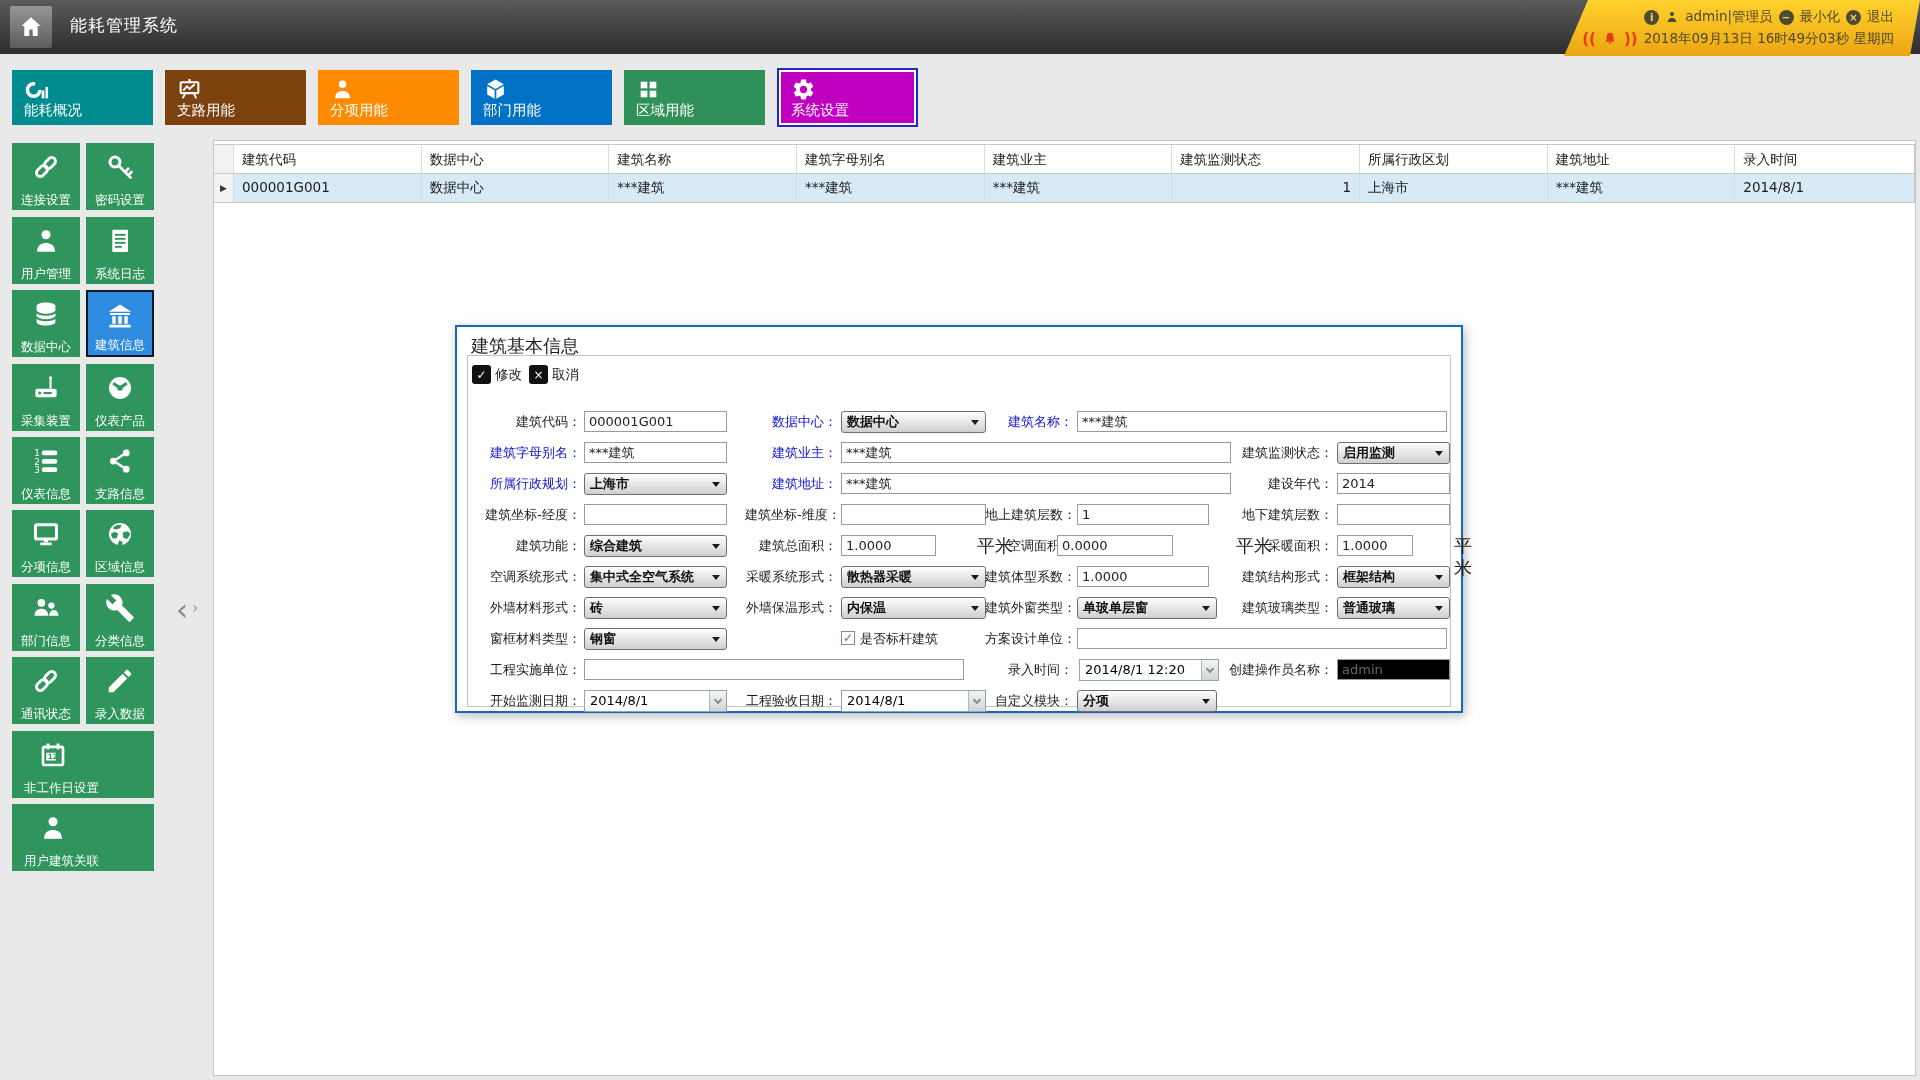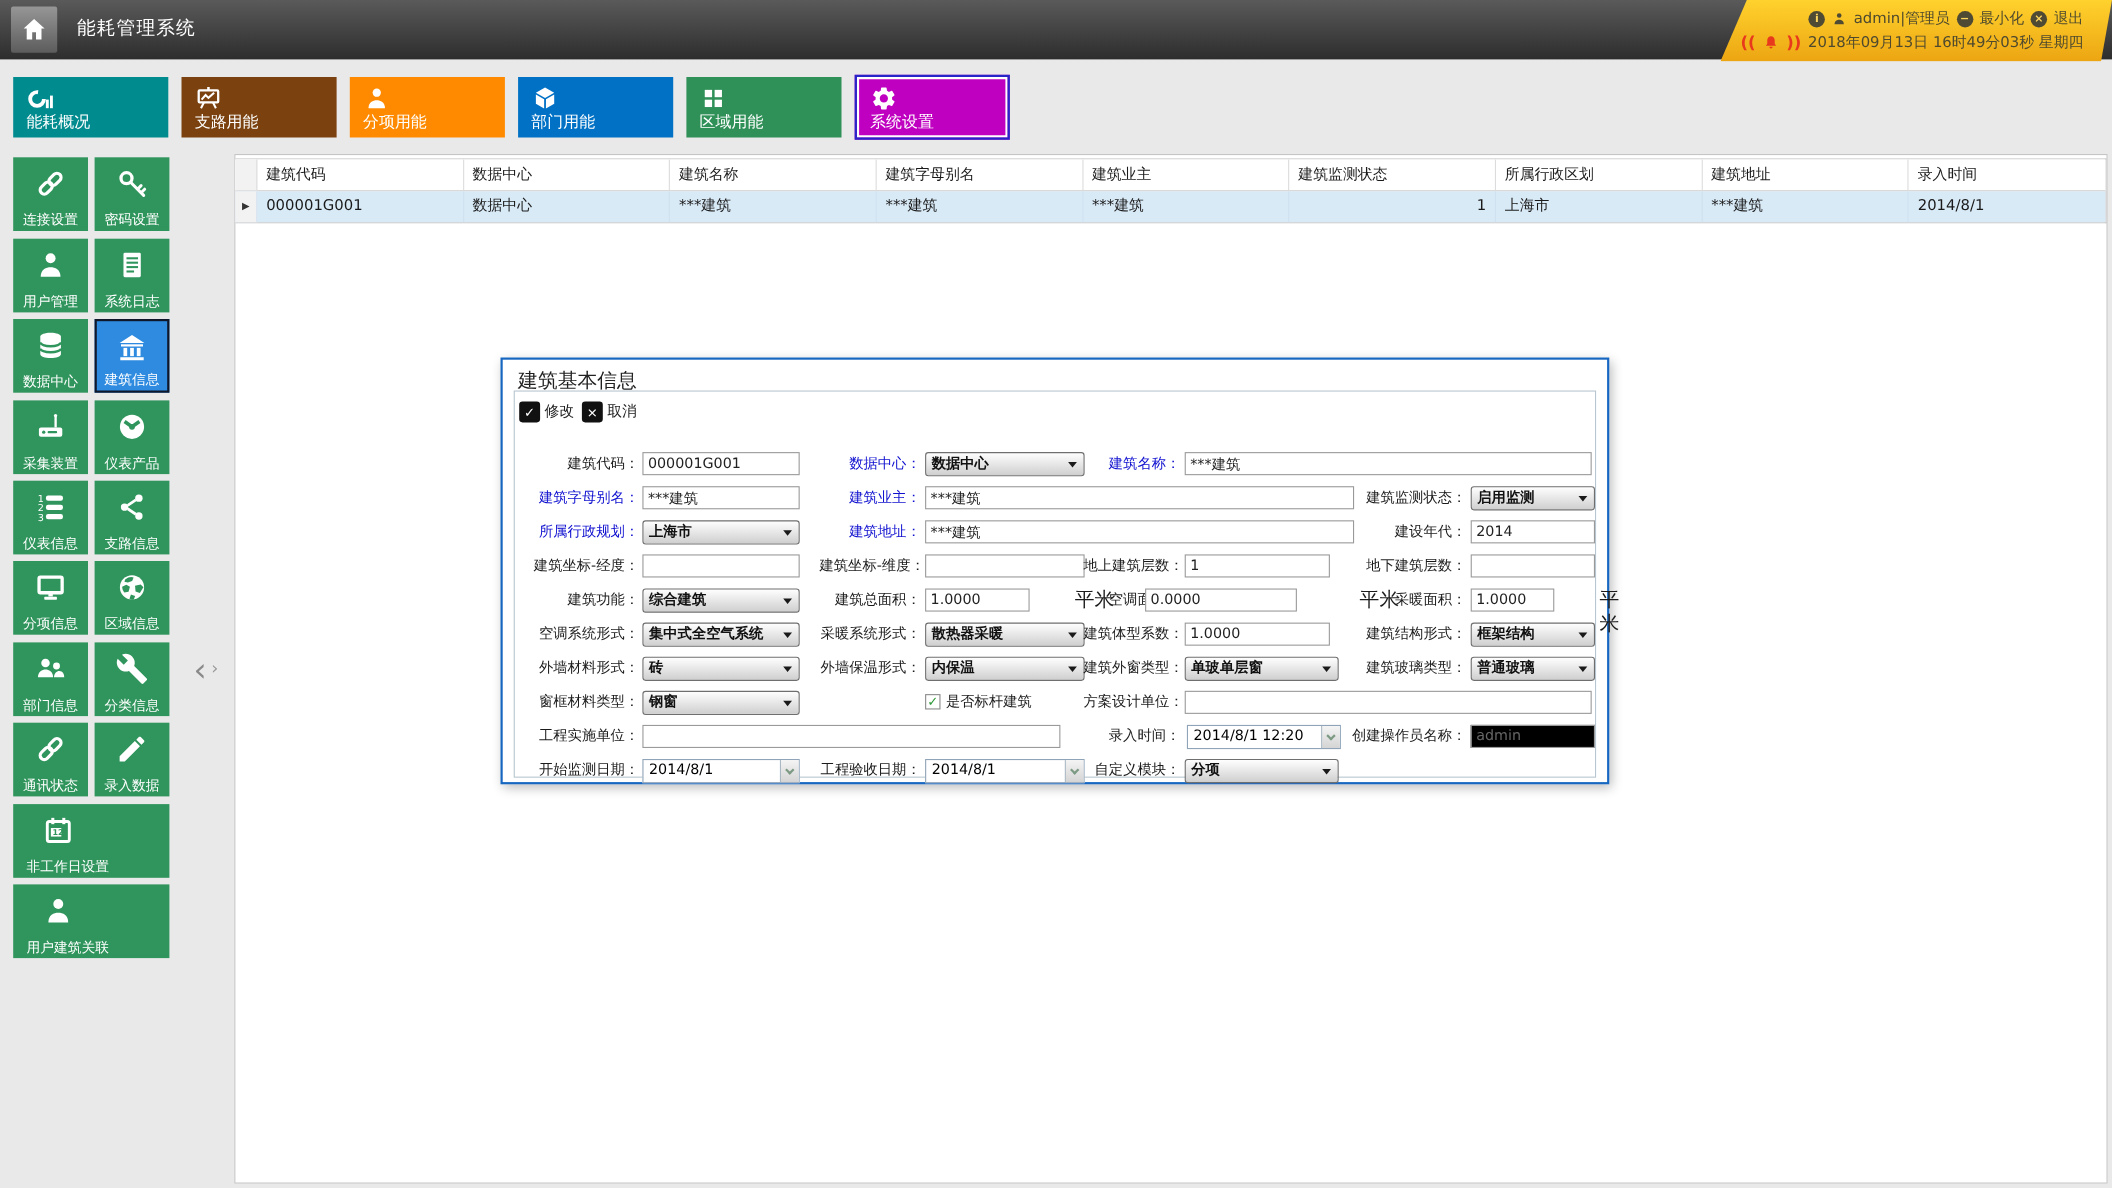--- a/index.html
+++ b/index.html
@@ -531,21 +531,21 @@
   <input class="inp" style="left: 620px; top: 177px; width: 132px;" value="1">
   <span class="lb" style="left:772px;top:177px;width:104px">地下建筑层数：</span>
   <input class="inp" style="left: 880px; top: 177px; width: 113px;" value="">
 
   <span class="lb" style="left:8px;top:208px;width:116px">建筑功能：</span>
   <div class="sel" style="left:127px;top:208px;width:143px"><span>综合建筑</span></div>
   <span class="lb" style="left:288px;top:208px;width:92px">建筑总面积：</span>
   <input class="inp" style="left: 384px; top: 208px; width: 95px;" value="1.0000">
   <span class="unit" style="left:487px;top:208px">平米</span>
   <span class="lb" style="left:528px;top:208px;width:88px">空调面积：</span>
-  <input class="inp" style="left: 584px; top: 208px; width: 138px;" value="0.0000">
+  <input class="inp" style="left: 600px; top: 208px; width: 116px;" value="0.0000">
   <span class="unit" style="left:746px;top:208px">平米</span>
   <span class="lb" style="left:772px;top:208px;width:104px">采暖面积：</span>
   <input class="inp" style="left: 880px; top: 208px; width: 76px;" value="1.0000">
   <span class="unit" style="left:964px;top:208px">平米</span>
 
   <span class="lb" style="left:8px;top:239px;width:116px">空调系统形式：</span>
   <div class="sel" style="left:127px;top:239px;width:143px"><span>集中式全空气系统</span></div>
   <span class="lb" style="left:288px;top:239px;width:92px">采暖系统形式：</span>
   <div class="sel" style="left:384px;top:239px;width:145px"><span>散热器采暖</span></div>
   <span class="lb" style="left:528px;top:239px;width:88px">建筑体型系数：</span>

